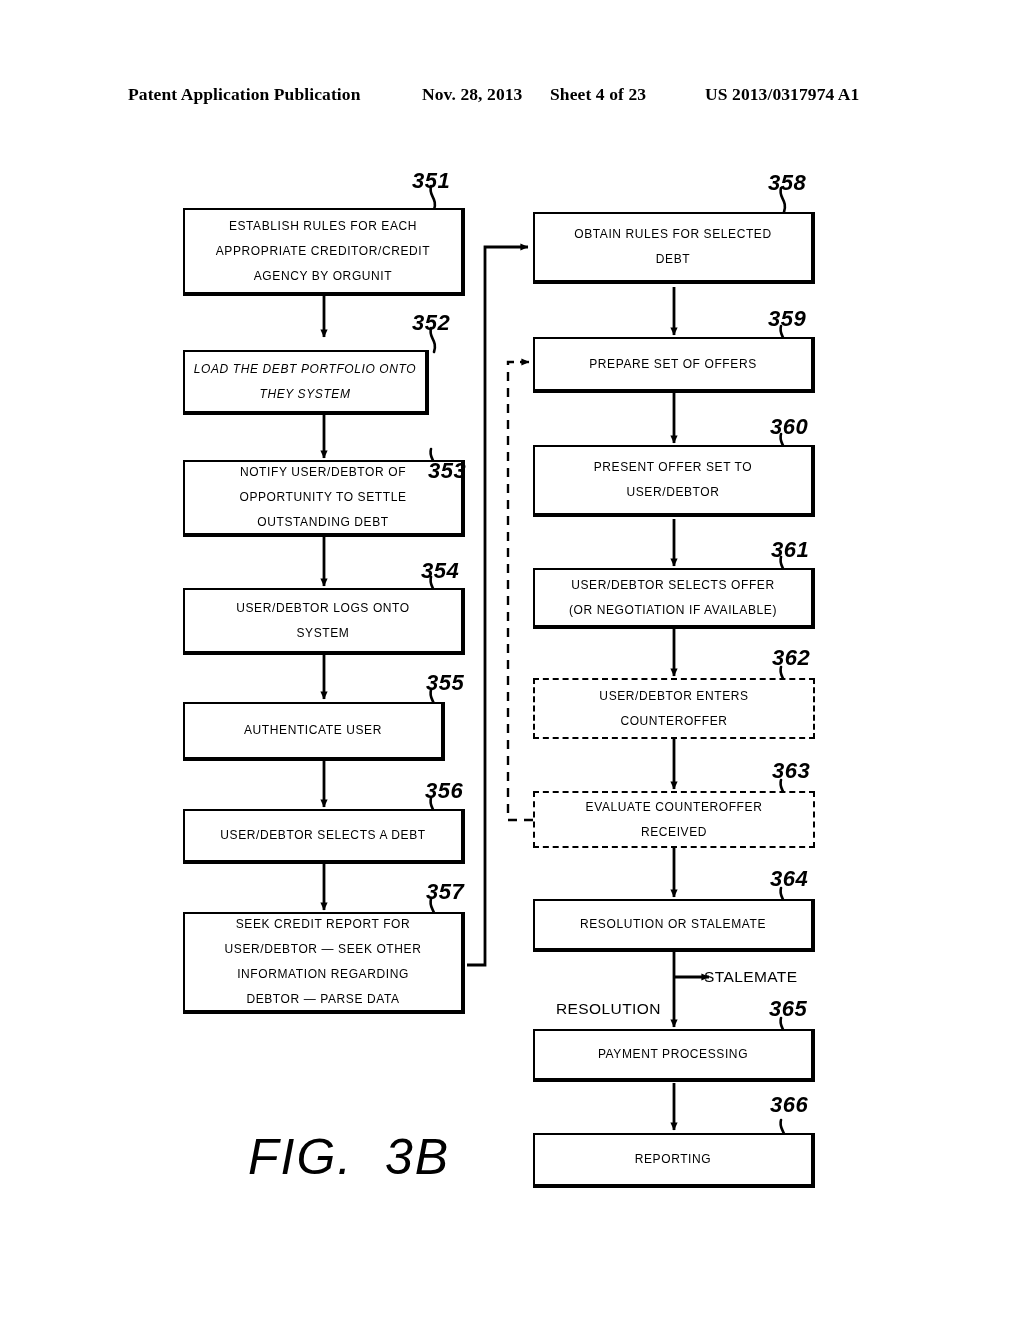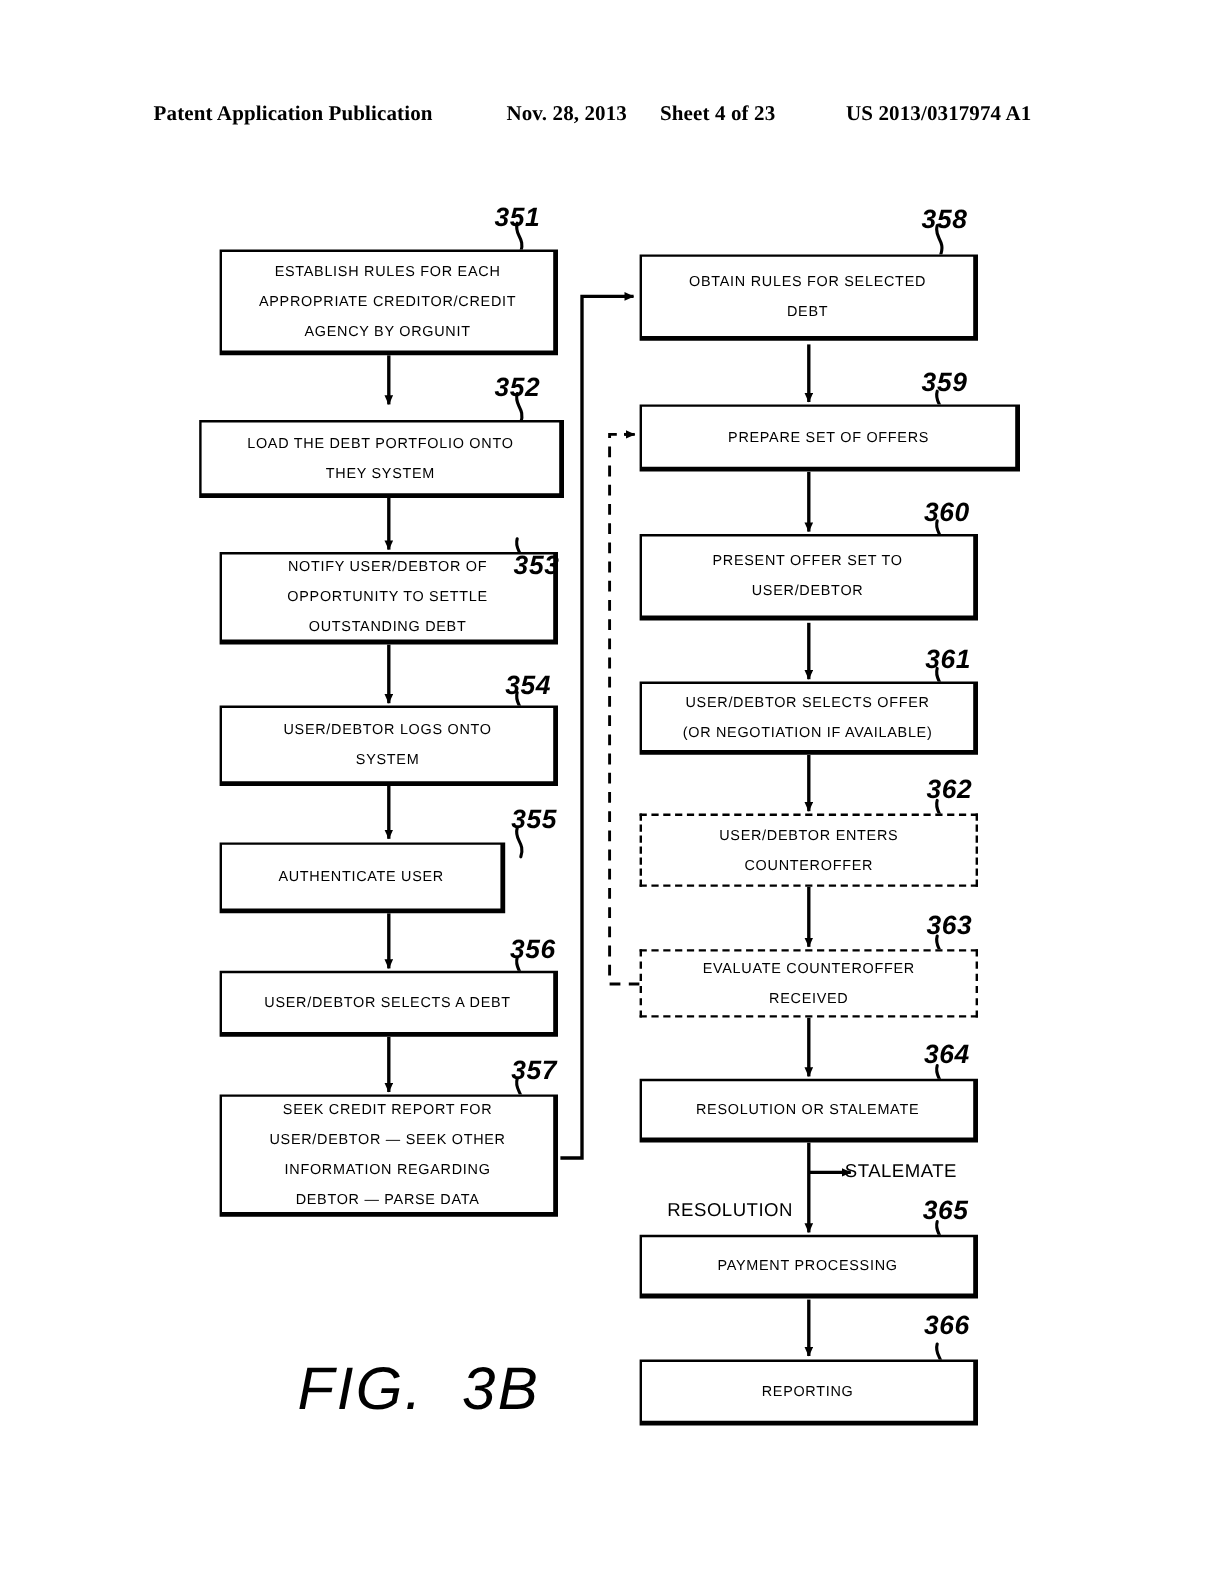--- a/index.html
+++ b/index.html
@@ -184,40 +184,40 @@
     </g>
   </svg>
 
   <div class="node" style="left:183px; top:208px; width:282px; height:88px;">
     <span class="nlabel">ESTABLISH RULES FOR EACH
 APPROPRIATE CREDITOR/CREDIT
 AGENCY BY ORGUNIT</span>
   </div>
   <div class="refnum" style="left:412px; top:168px;">351</div>
 
-  <div class="node" style="left:166px; top:350px; width:304px; height:65px;">
+  <div class="node" style="left:183px; top:350px; width:246px; height:65px;font-style:italic;">
     <span class="nlabel">LOAD THE DEBT PORTFOLIO ONTO
 THEY SYSTEM</span>
   </div>
   <div class="refnum" style="left:412px; top:310px;">352</div>
 
   <div class="node" style="left:183px; top:460px; width:282px; height:77px;">
     <span class="nlabel">NOTIFY USER/DEBTOR OF
 OPPORTUNITY TO SETTLE
 OUTSTANDING DEBT</span>
   </div>
   <div class="refnum" style="left:428px; top:430px;margin-top:28px;">353</div>
 
   <div class="node" style="left:183px; top:588px; width:282px; height:67px;">
     <span class="nlabel">USER/DEBTOR LOGS ONTO
 SYSTEM</span>
   </div>
   <div class="refnum" style="left:421px; top:558px;">354</div>
 
-  <div class="node" style="left:183px; top:702px; width:238px; height:59px;">
+  <div class="node" style="left:183px; top:702px; width:262px; height:59px;">
     <span class="nlabel">AUTHENTICATE USER</span>
   </div>
   <div class="refnum" style="left:426px; top:670px;">355</div>
 
   <div class="node" style="left:183px; top:809px; width:282px; height:55px;">
     <span class="nlabel">USER/DEBTOR SELECTS A DEBT</span>
   </div>
   <div class="refnum" style="left:425px; top:778px;">356</div>
 
   <div class="node" style="left:183px; top:912px; width:282px; height:102px;">
@@ -227,21 +227,21 @@
 DEBTOR — PARSE DATA</span>
   </div>
   <div class="refnum" style="left:426px; top:879px;">357</div>
 
   <div class="node" style="left:533px; top:212px; width:282px; height:72px;">
     <span class="nlabel">OBTAIN RULES FOR SELECTED
 DEBT</span>
   </div>
   <div class="refnum" style="left:768px; top:170px;">358</div>
 
-  <div class="node" style="left:533px; top:337px; width:317px; height:56px;">
+  <div class="node" style="left:533px; top:337px; width:282px; height:56px;">
     <span class="nlabel">PREPARE SET OF OFFERS</span>
   </div>
   <div class="refnum" style="left:768px; top:306px;">359</div>
 
   <div class="node" style="left:533px; top:445px; width:282px; height:72px;">
     <span class="nlabel">PRESENT OFFER SET TO
 USER/DEBTOR</span>
   </div>
   <div class="refnum" style="left:770px; top:414px;">360</div>
 

